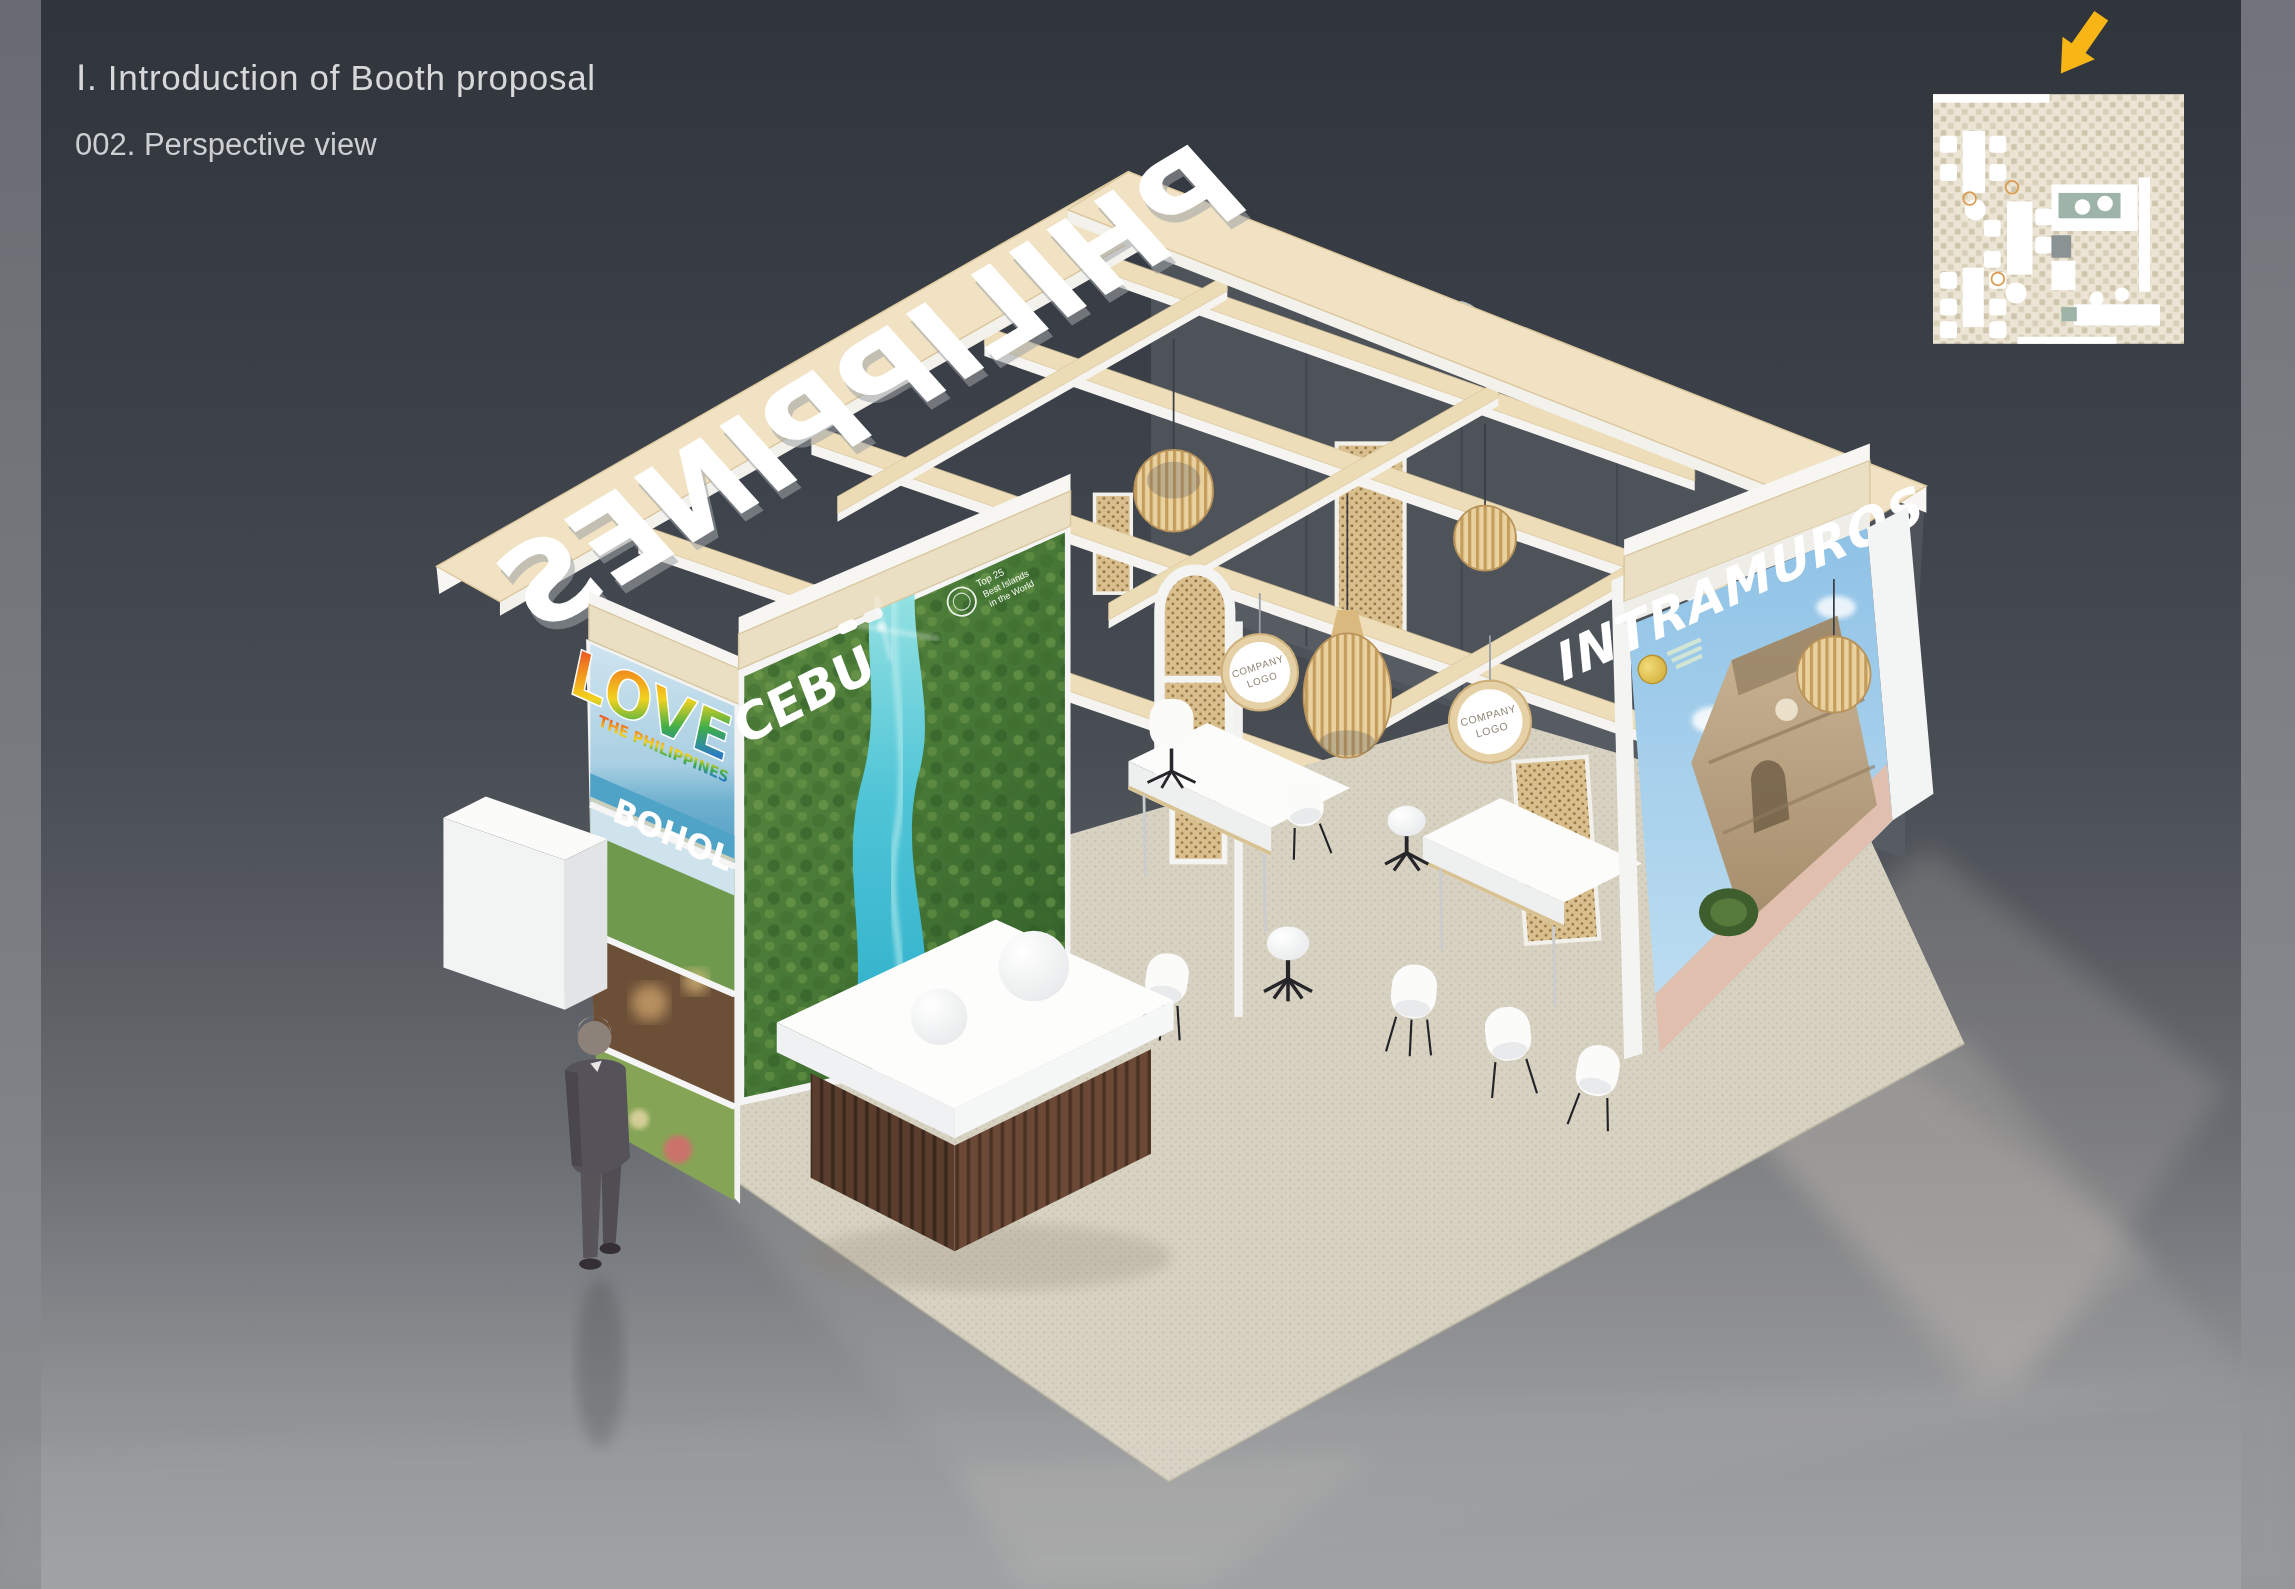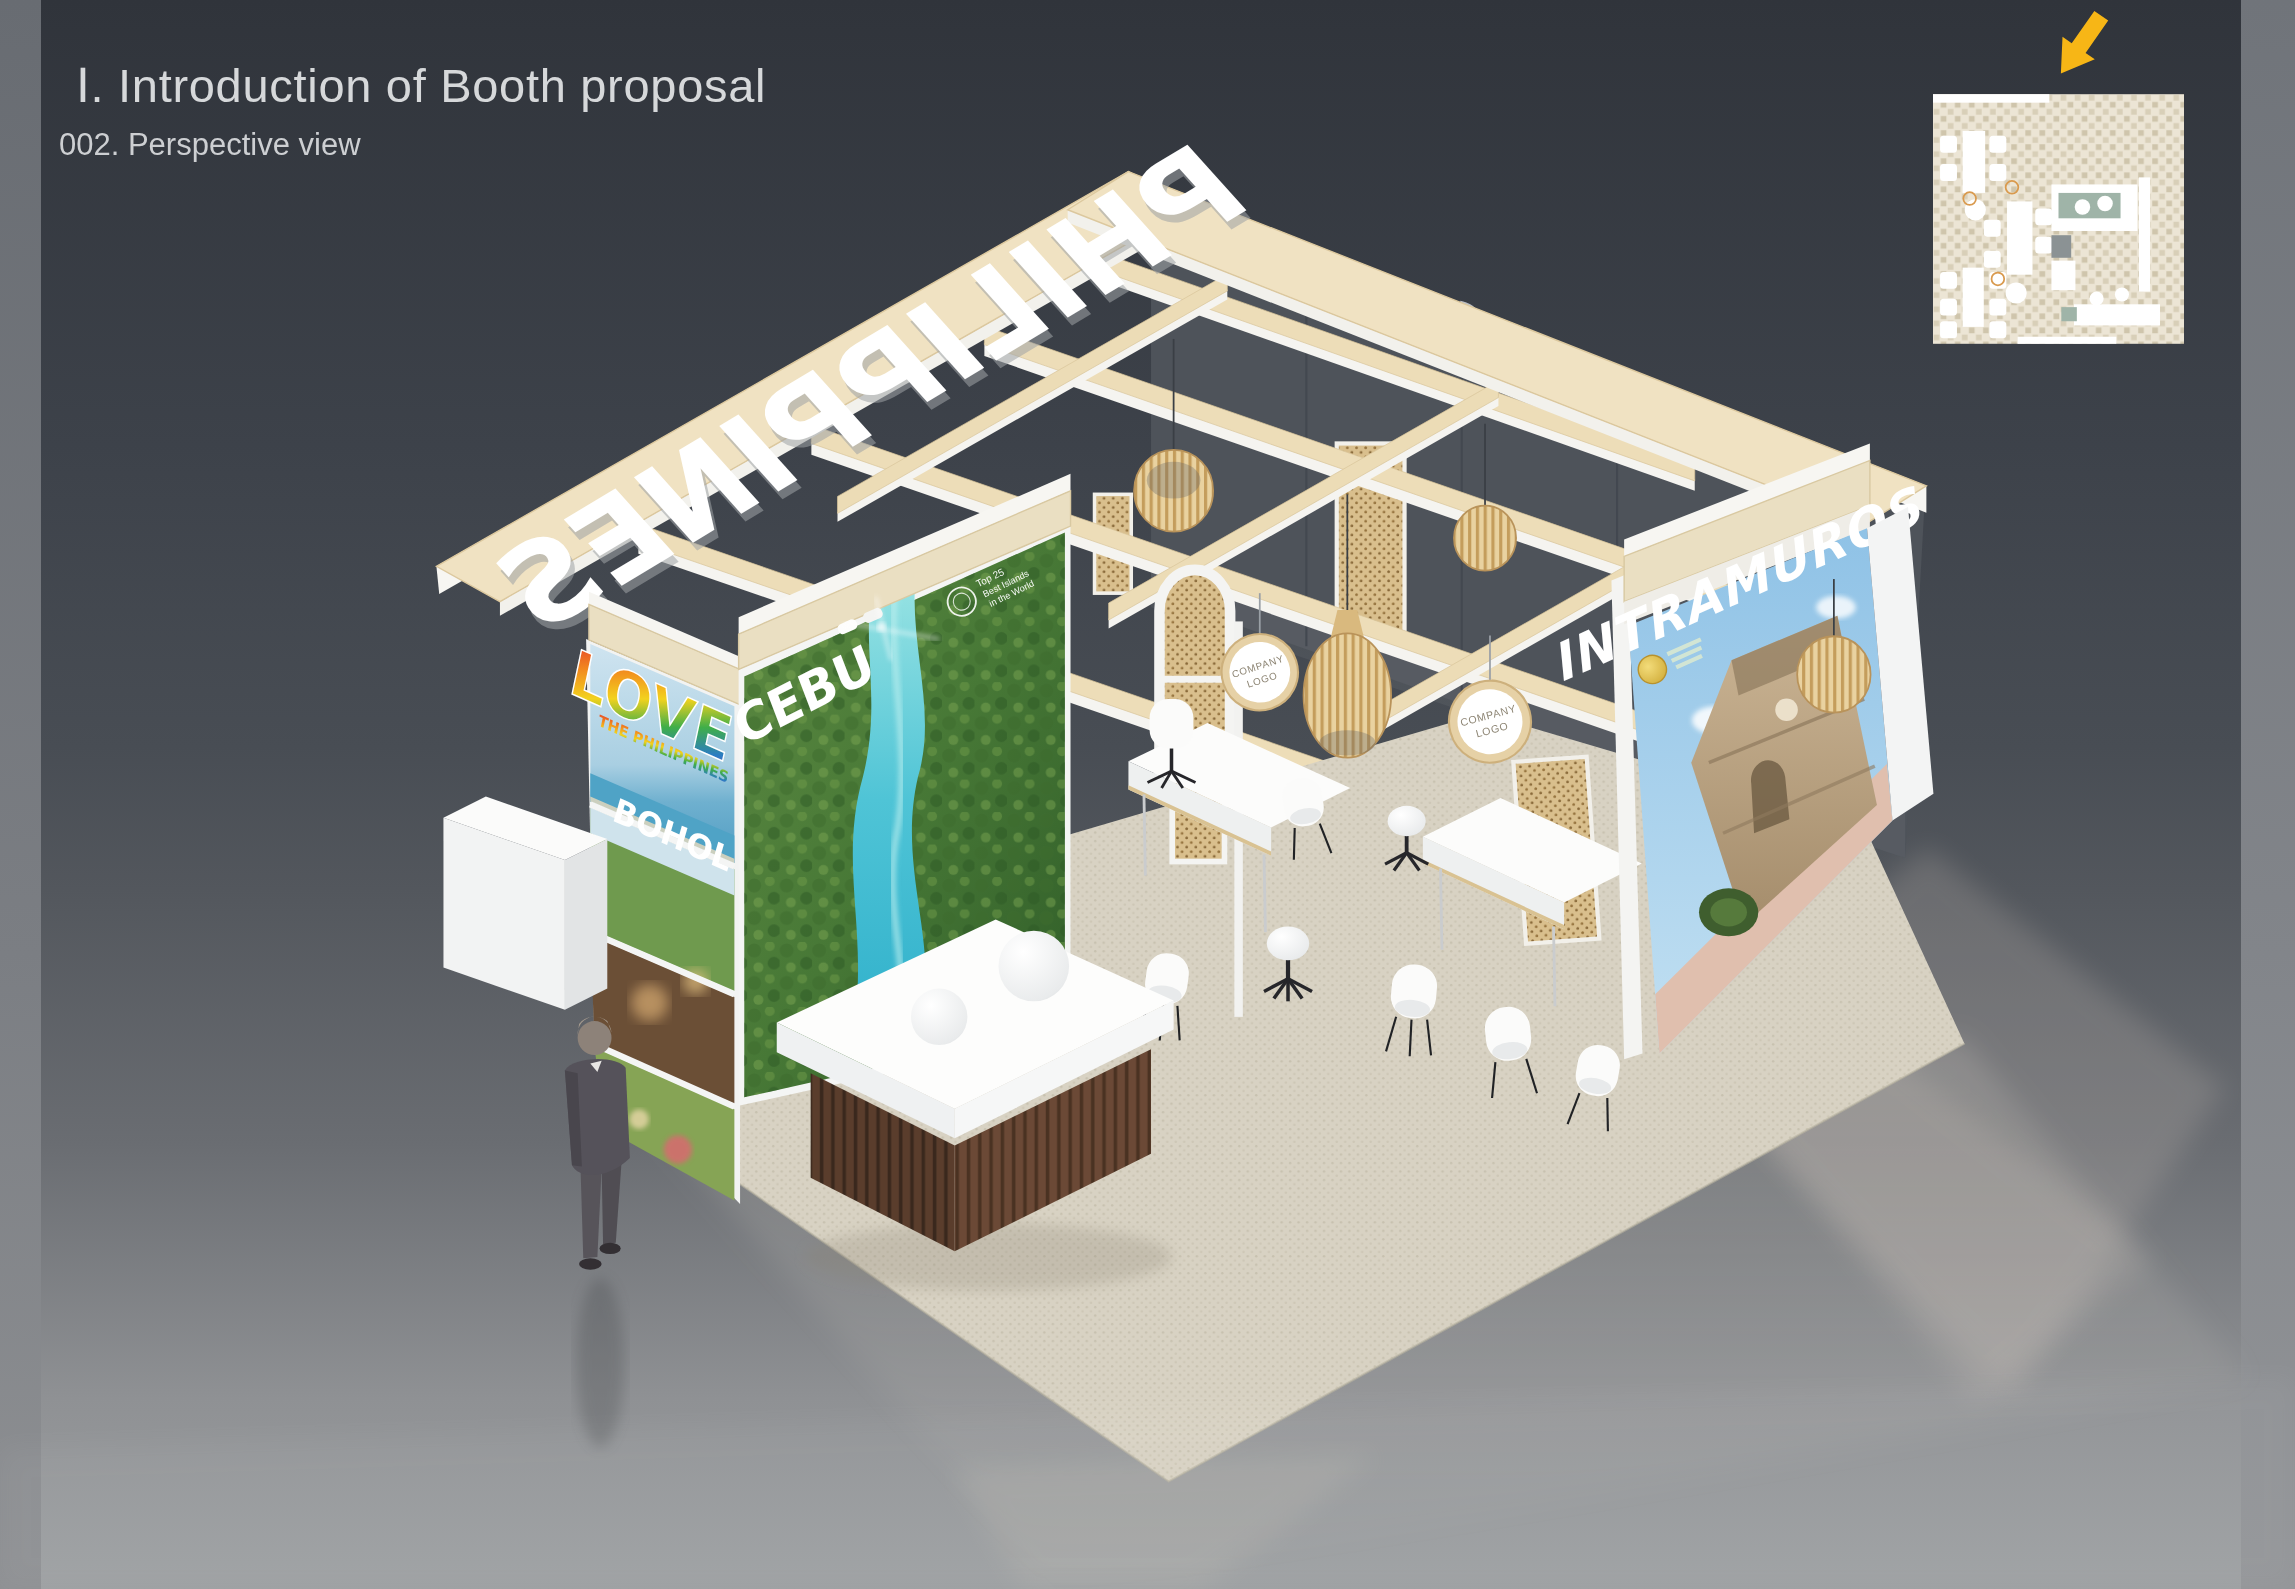--- a/index.html
+++ b/index.html
@@ -3,22 +3,22 @@
 <meta charset="utf-8">
 <style>
   html,body{margin:0;padding:0;background:#3c4046;}
   .stage{position:relative;width:2295px;height:1589px;overflow:hidden;
          font-family:"Liberation Sans", sans-serif;}
   .bg{position:absolute;inset:0;
       background:linear-gradient(180deg,#30343b 0%,#3d424a 28%,#484d54 47%,#53575d 56%,#6a6d72 72%,#8f9194 88%,#9da0a2 100%);}
   .sidebar{position:absolute;top:0;height:100%;}
   .sidebar.left{left:0;width:41px;background:linear-gradient(180deg,#686c72,#7b7e83 60%,#8e9093);}
   .sidebar.right{right:0;width:54px;background:linear-gradient(180deg,#70747a,#82858a 60%,#939598);}
-  .title{position:absolute;left:76px;top:58px;font-size:47px;letter-spacing:0.7px;color:#d6d8da;}
-  .subtitle{position:absolute;left:59px;top:127px;font-size:31px;color:#cdcfd2;}
+  .title{position:absolute;left:76px;top:58px;font-size:35px;letter-spacing:0.7px;color:#d6d8da;}
+  .subtitle{position:absolute;left:75px;top:127px;font-size:31px;color:#cdcfd2;}
   .scene{position:absolute;inset:0;}
   .floorplan{position:absolute;left:1933px;top:94px;width:251px;height:250px;}
   .arrow{position:absolute;left:2045px;top:4.2px;width:78px;height:81px;}
 </style>
 </head>
 <body>
 
 <div class="stage">
   <div class="bg"></div>
   <div class="sidebar left"></div>

